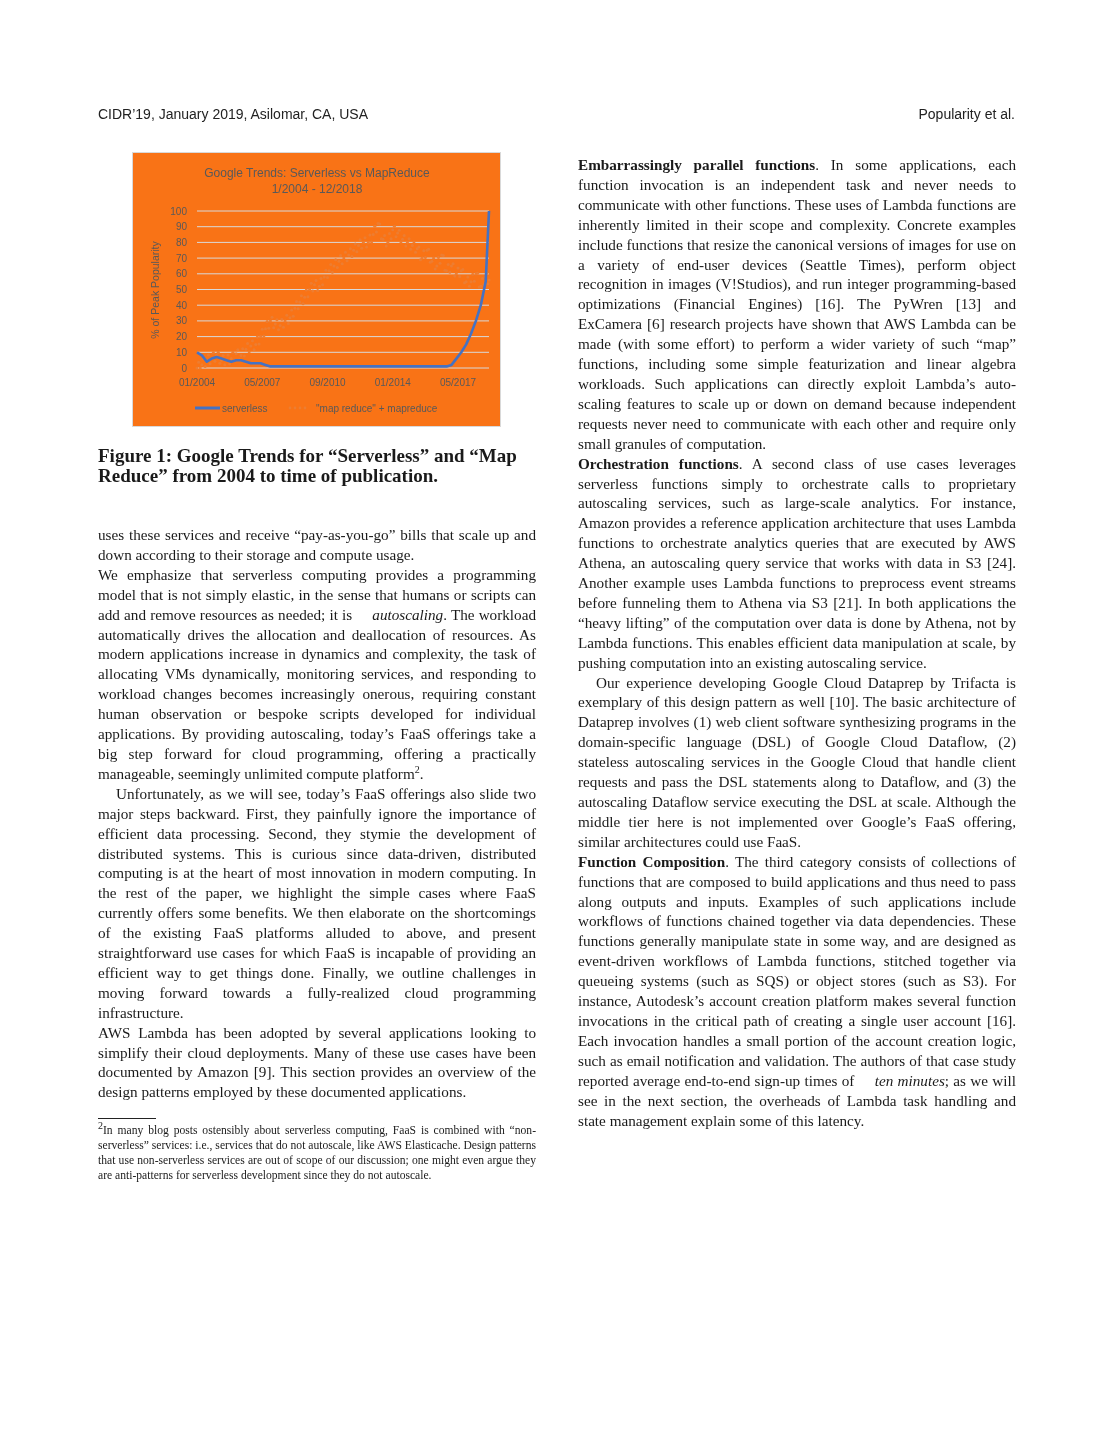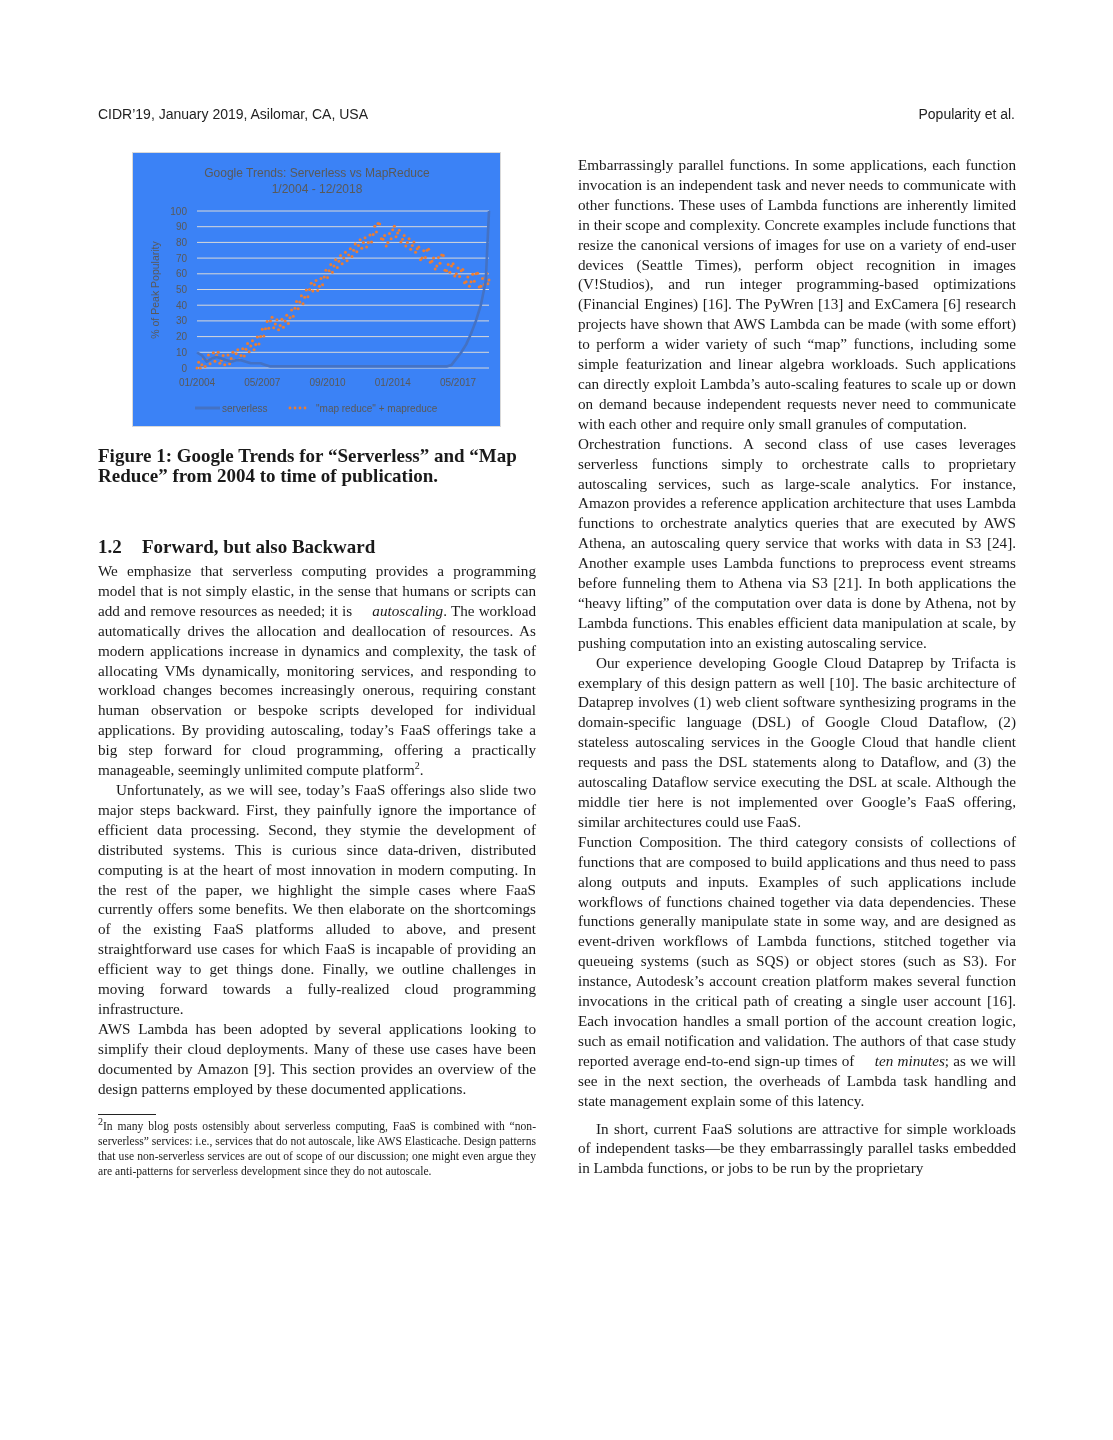--- a/index.html
+++ b/index.html
@@ -5,27 +5,27 @@
   html, body { margin:0; padding:0; background:#fff; }
   body { width:1113px; height:1440px; position:relative; font-family:"Liberation Serif", serif; color:#1a1a1a; overflow:hidden; }
   .hdr { position:absolute; top:106px; font-family:"Liberation Sans", sans-serif; font-size:14px; color:#222; }
   .hdr.left { left:98px; }
   .hdr.right { right:98px; }
   .col { position:absolute; width:438px; font-size:15.2px; line-height:19.9px; text-align:justify; }
   .col.left { left:98px; }
   .col.right { left:578px; top:155px; }
   p { margin:0; }
   .indent { text-indent:18px; }
-  .figure-box { position:absolute; left:132px; top:152px; width:367px; height:273px; border:1px solid #d9d9d9; background:#3b82f6; }
+  .figure-box { position:absolute; left:132px; top:152px; width:367px; height:273px; border:1px solid #d9d9d9; background:#f97316; }
   .caption { position:absolute; left:98px; top:446px; width:440px; font-weight:bold; font-size:19px; line-height:20px; }
   h2 { margin:0; font-size:19px; font-weight:bold; line-height:24px; }
   h2 .num { display:inline-block; width:44px; }
   .fn-rule { width:58px; border-top:1px solid #222; margin:0 0 4px 0; }
   .footnote { font-size:11.6px; line-height:15px; text-align:justify; }
-  .bold { font-weight:normal; }
+  .bold { font-weight:bold; }
   .ital { font-style:italic;margin-left:16px; }
   sup { font-size:10px; line-height:0; }
   .chart-txt { font-family:"Liberation Sans", sans-serif; fill:#595959; }
 </style>
 </head>
 <body>
 
 <div class="hdr left">CIDR’19, January 2019, Asilomar, CA, USA</div>
 <div class="hdr right">Popularity et al.</div>
 
@@ -263,29 +263,26 @@
         <circle cx="172" cy="255" r="1.4" fill="#ED7D31"></circle>
       </g>
       <text class="chart-txt" id="leg2" x="183" y="258.5" font-size="10">"map reduce" + mapreduce</text>
     </g>
   </svg>
 </div>
 
 <div class="caption">Figure 1: Google Trends for “Serverless” and “Map Reduce” from 2004 to time of publication.</div>
 
 <div class="col left" style="top:525px;">
-  <h2 style="margin-top:10px; margin-bottom:2px;">
-    <span class="num">1.2</span><span>Forward, but also Backward</span>
-  </h2>
+  <p>uses these services and receive “pay-as-you-go” bills that scale up and down according to their storage and compute usage.</p>
   <p><span>We emphasize that serverless computing provides a programming model that is not simply elastic, in the sense that humans or scripts can add and remove resources as needed; it is </span><span class="ital">autoscaling</span><span>. The workload automatically drives the allocation and deallocation of resources. As modern applications increase in dynamics and complexity, the task of allocating VMs dynamically, monitoring services, and responding to workload changes becomes increasingly onerous, requiring constant human observation or bespoke scripts developed for individual applications. By providing autoscaling, today’s FaaS offerings take a big step forward for cloud programming, offering a practically manageable, seemingly unlimited compute platform</span><sup>2</sup><span>.</span></p>
   <p class="indent">Unfortunately, as we will see, today’s FaaS offerings also slide two major steps backward. First, they painfully ignore the importance of efficient data processing. Second, they stymie the development of distributed systems. This is curious since data-driven, distributed computing is at the heart of most innovation in modern computing. In the rest of the paper, we highlight the simple cases where FaaS currently offers some benefits. We then elaborate on the shortcomings of the existing FaaS platforms alluded to above, and present straightforward use cases for which FaaS is incapable of providing an efficient way to get things done. Finally, we outline challenges in moving forward towards a fully-realized cloud programming infrastructure.</p>
   <p>AWS Lambda has been adopted by several applications looking to simplify their cloud deployments. Many of these use cases have been documented by Amazon [9]. This section provides an overview of the design patterns employed by these documented applications.</p>
   <div class="fn-rule" style="margin-top:16px;"></div>
   <p class="footnote"><sup>2</sup><span>In many blog posts ostensibly about serverless computing, FaaS is combined with “non-serverless” services: i.e., services that do not autoscale, like AWS Elasticache. Design patterns that use non-serverless services are out of scope of our discussion; one might even argue they are anti-patterns for serverless development since they do not autoscale.</span></p>
 </div>
 
 <div class="col right">
   <p><span class="bold">Embarrassingly parallel functions</span><span>. In some applications, each function invocation is an independent task and never needs to communicate with other functions. These uses of Lambda functions are inherently limited in their scope and complexity. Concrete examples include functions that resize the canonical versions of images for use on a variety of end-user devices (Seattle Times), perform object recognition in images (V!Studios), and run integer programming-based optimizations (Financial Engines) [16]. The PyWren [13] and ExCamera [6] research projects have shown that AWS Lambda can be made (with some effort) to perform a wider variety of such “map” functions, including some simple featurization and linear algebra workloads. Such applications can directly exploit Lambda’s auto-scaling features to scale up or down on demand because independent requests never need to communicate with each other and require only small granules of computation.</span></p>
   <p><span class="bold">Orchestration functions</span><span>. A second class of use cases leverages serverless functions simply to orchestrate calls to proprietary autoscaling services, such as large-scale analytics. For instance, Amazon provides a reference application architecture that uses Lambda functions to orchestrate analytics queries that are executed by AWS Athena, an autoscaling query service that works with data in S3 [24]. Another example uses Lambda functions to preprocess event streams before funneling them to Athena via S3 [21]. In both applications the “heavy lifting” of the computation over data is done by Athena, not by Lambda functions. This enables efficient data manipulation at scale, by pushing computation into an existing autoscaling service.</span></p>
   <p class="indent">Our experience developing Google Cloud Dataprep by Trifacta is exemplary of this design pattern as well [10]. The basic architecture of Dataprep involves (1) web client software synthesizing programs in the domain-specific language (DSL) of Google Cloud Dataflow, (2) stateless autoscaling services in the Google Cloud that handle client requests and pass the DSL statements along to Dataflow, and (3) the autoscaling Dataflow service executing the DSL at scale. Although the middle tier here is not implemented over Google’s FaaS offering, similar architectures could use FaaS.</p>
   <p><span class="bold">Function Composition</span><span>. The third category consists of collections of functions that are composed to build applications and thus need to pass along outputs and inputs. Examples of such applications include workflows of functions chained together via data dependencies. These functions generally manipulate state in some way, and are designed as event-driven workflows of Lambda functions, stitched together via queueing systems (such as SQS) or object stores (such as S3). For instance, Autodesk’s account creation platform makes several function invocations in the critical path of creating a single user account [16]. Each invocation handles a small portion of the account creation logic, such as email notification and validation. The authors of that case study reported average end-to-end sign-up times of </span><span class="ital">ten minutes</span><span>; as we will see in the next section, the overheads of Lambda task handling and state management explain some of this latency.</span></p>
-  <p class="indent" style="margin-top:8px;">In short, current FaaS solutions are attractive for simple workloads of independent tasks—be they embarrassingly parallel tasks embedded in Lambda functions, or jobs to be run by the proprietary</p>
 </div>
 
 </body></html>

